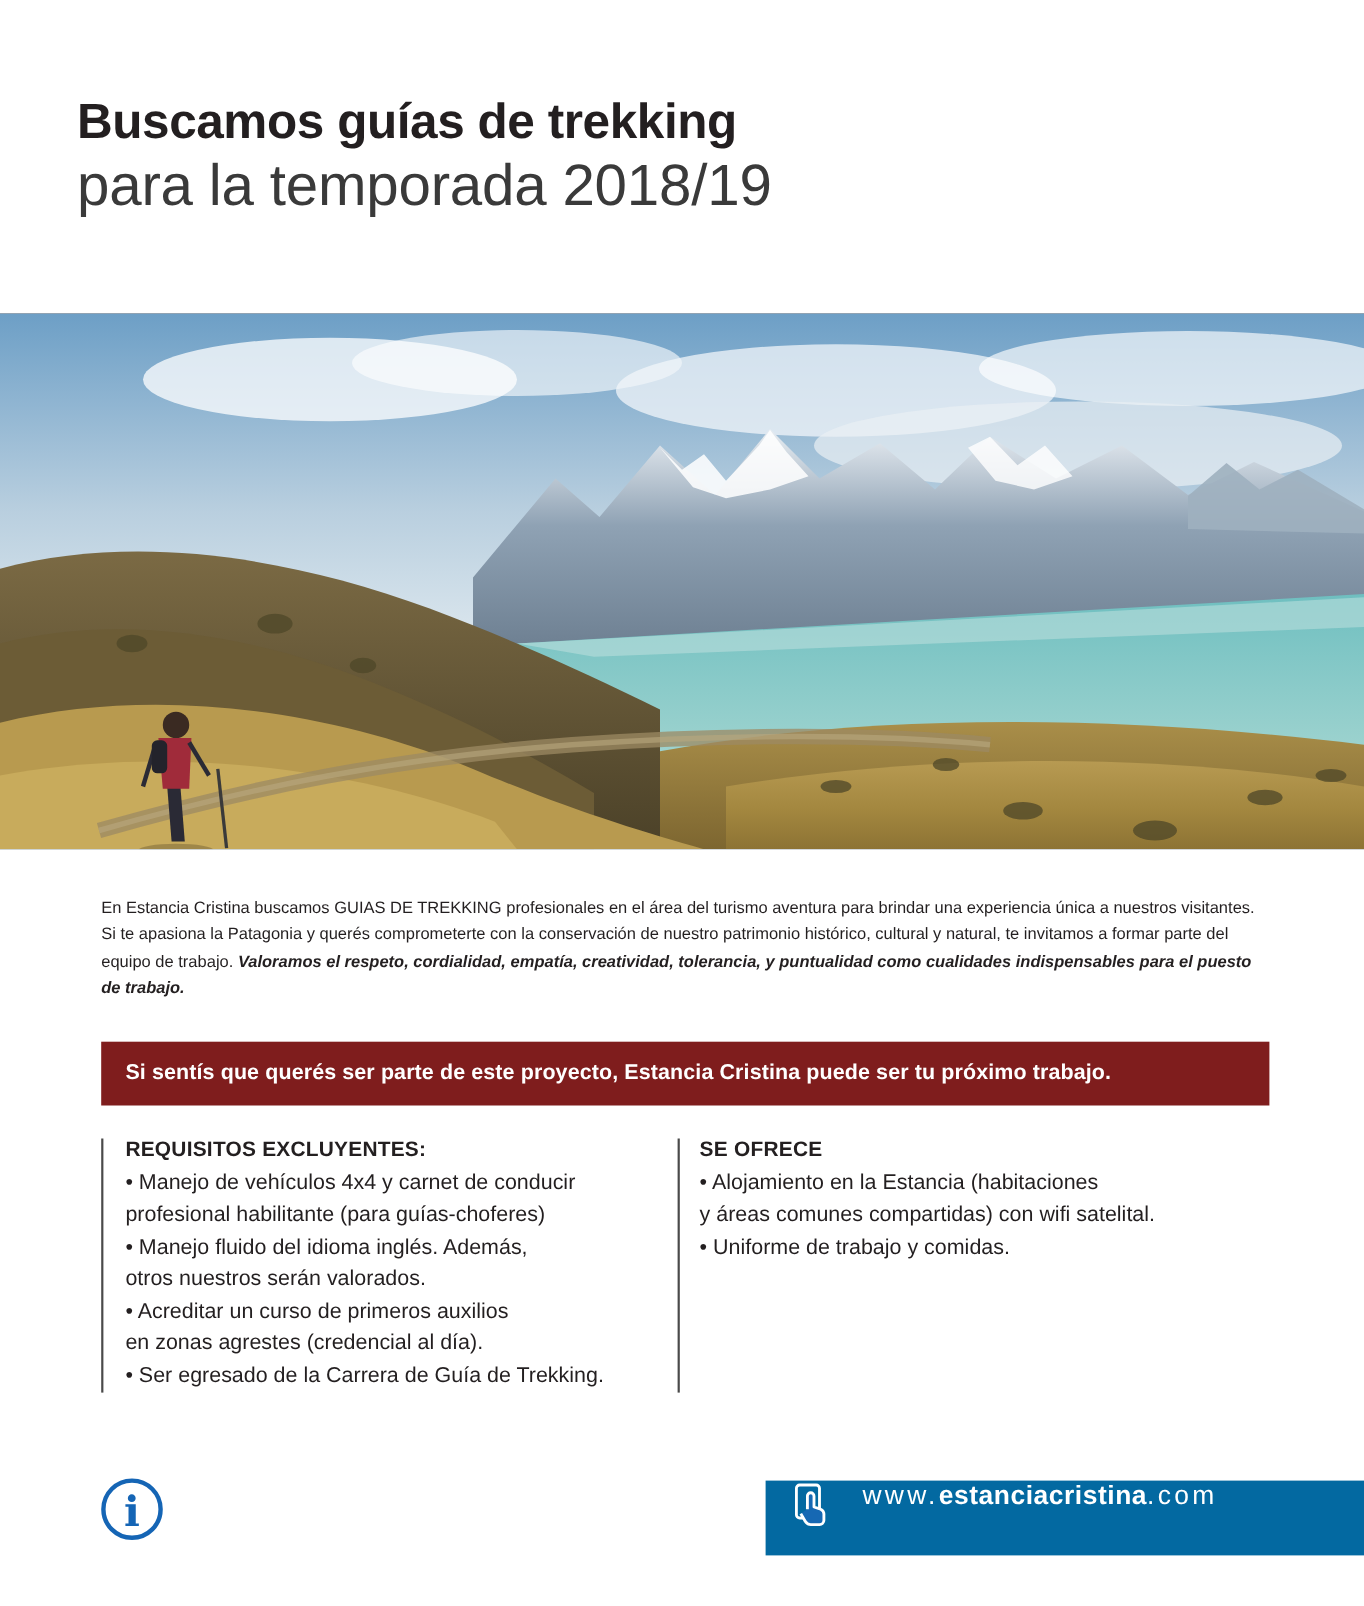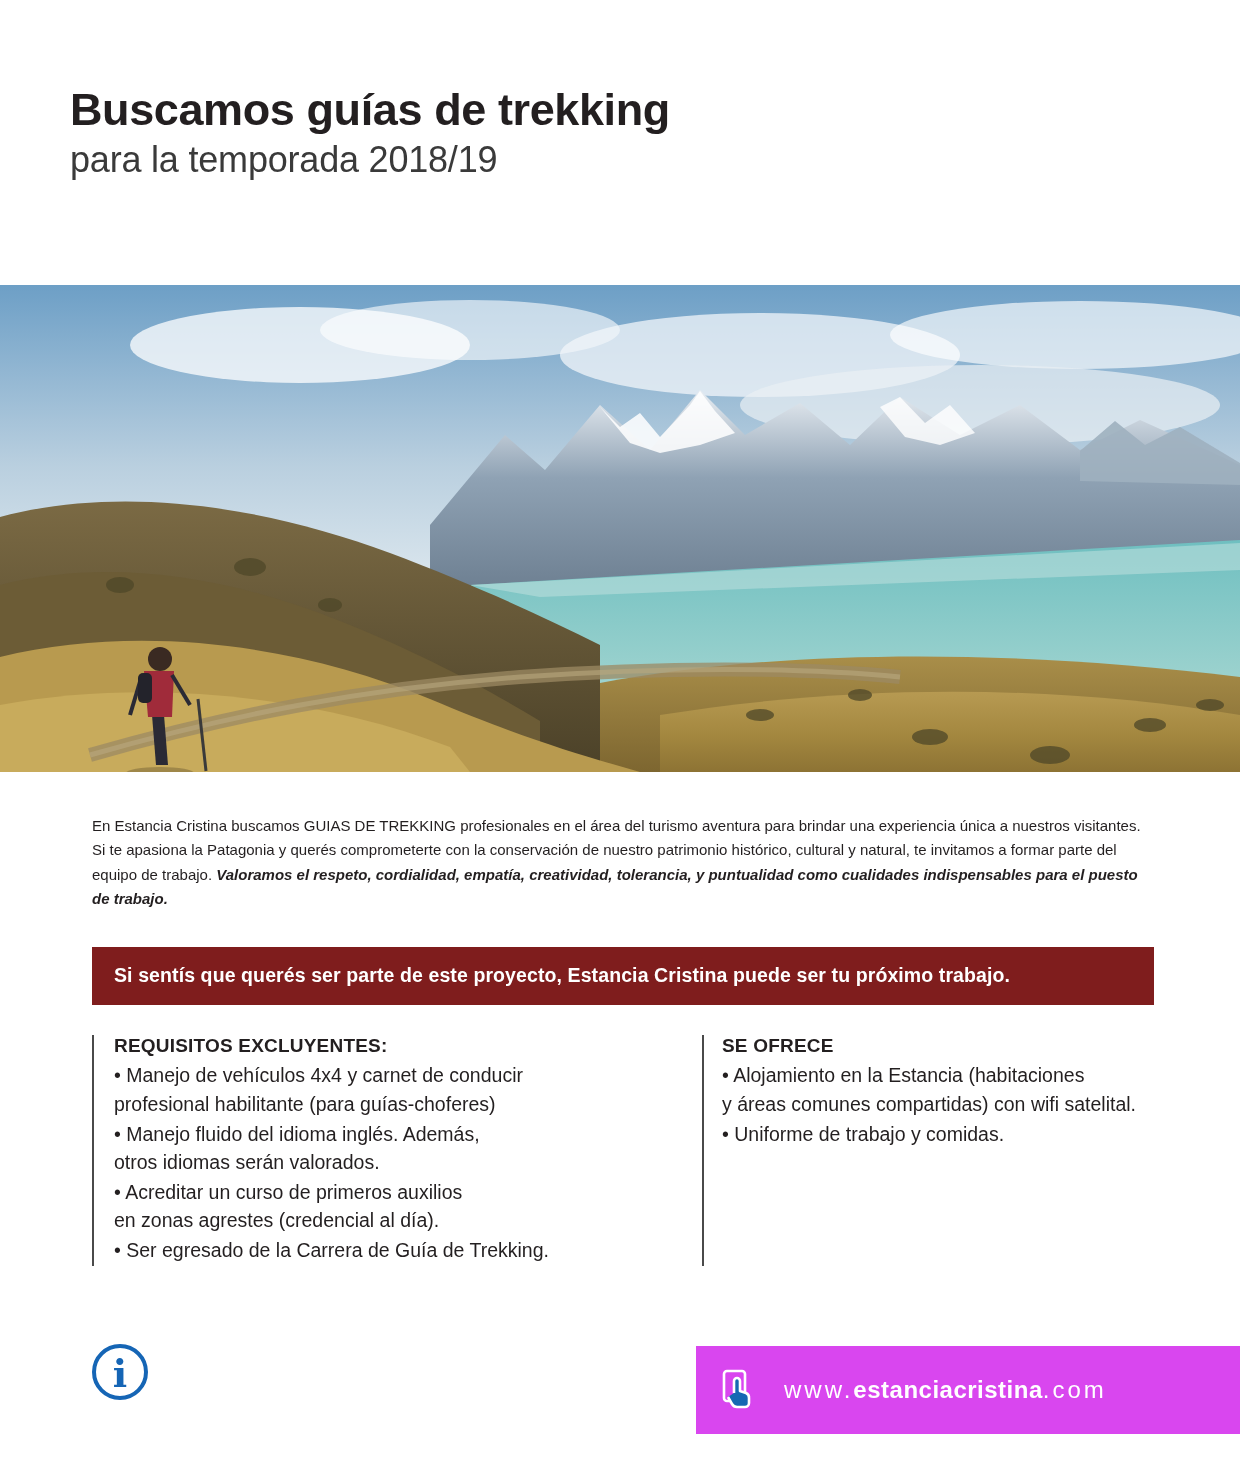--- a/index.html
+++ b/index.html
@@ -29,21 +29,21 @@
   }
   .title-main {
     font-size: 45px;
     font-weight: bold;
     line-height: 1.06;
     color: #231f20;
     letter-spacing: -0.4px;
     margin: 0;
   }
   .title-sub {
-    font-size: 36px;
+    font-size: 53px;
     font-weight: normal;
     line-height: 1.1;
     color: #3a3a3a;
     margin: 6px 0 0 0;
     letter-spacing: -0.2px;
   }
 
   
   .logo {
     position: absolute;
@@ -109,21 +109,21 @@
     padding: 17px 0 18px 22px;
     letter-spacing: 0.1px;
   }
 
   
   .cols {
     display: flex;
     margin: 30px 86px 0 92px;
   }
   .col-left {
-    width: 610px;
+    width: 524px;
     border-left: 2px solid #4a4a4a;
     padding-left: 20px;
     box-sizing: border-box;
   }
   .col-right {
     width: 440px;
     border-left: 2px solid #4a4a4a;
     padding-left: 18px;
     box-sizing: border-box;
   }
@@ -186,24 +186,24 @@
   .cv-mail {
     font-style: italic;
     text-decoration: underline;
     color: #231f20;
   }
   .web-bar {
     position: absolute;
     right: 0;
     top: 2px;
     width: 544px;
-    height: 88px;
-    background: #d946ef;
+    height: 68px;
+    background: #0369a1;
     display: flex;
-    align-items: center;
+    align-items: flex-start;
   }
   .web-icon {
     margin-left: 26px;
     flex: 0 0 40px;
   }
   .web-text {
     color: #ffffff;
     font-size: 24px;
     margin-left: 22px;
     letter-spacing: 0.5px;
@@ -366,21 +366,21 @@
 
 <div class="banner">Si sentís que querés ser parte de este proyecto, Estancia Cristina puede ser tu próximo trabajo.</div>
 
 <div class="cols">
   <div class="col-left">
     <div class="col-head">REQUISITOS EXCLUYENTES:</div>
     <ul class="col-list">
       <li>• Manejo de vehículos 4x4 y carnet de conducir
 profesional habilitante (para guías-choferes)</li>
       <li>• Manejo fluido del idioma inglés. Además,
-otros idiomas serán valorados.</li>
+otros nuestros serán valorados.</li>
       <li>• Acreditar un curso de primeros auxilios
 en zonas agrestes (credencial al día).</li>
       <li>• Ser egresado de la Carrera de Guía de Trekking.</li>
     </ul>
   </div>
   <div class="col-right">
     <div class="col-head">SE OFRECE</div>
     <ul class="col-list">
       <li>• Alojamiento en la Estancia (habitaciones
 y áreas comunes compartidas) con wifi satelital.</li>

